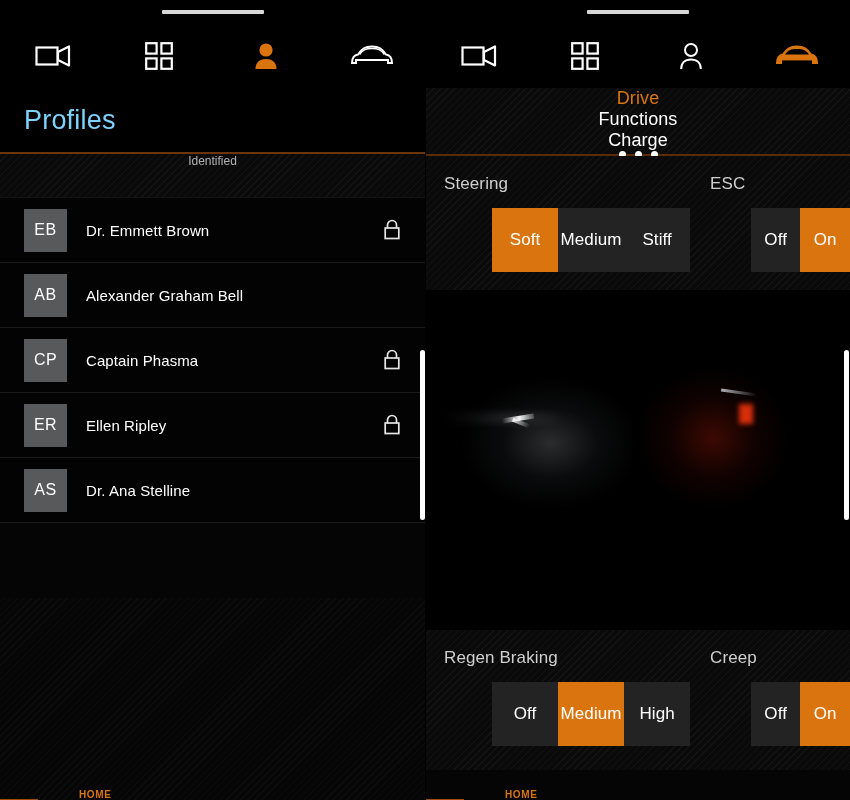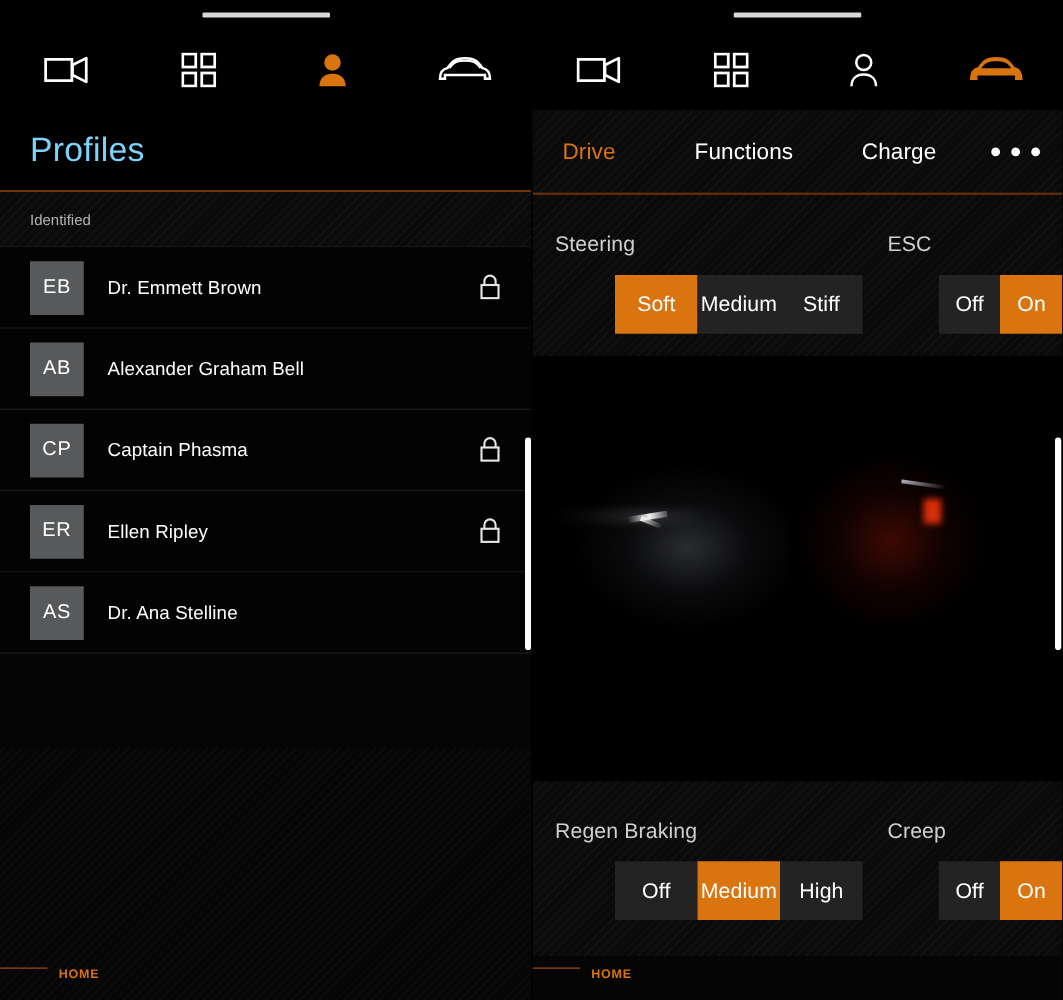--- a/index.html
+++ b/index.html
@@ -22,20 +22,21 @@
   
   .hatch {
     background-color: #0a0a0a;
     background-image: repeating-linear-gradient(
       -45deg,
       rgba(255,255,255,0.035) 0px,
       rgba(255,255,255,0.035) 1px,
       rgba(0,0,0,0) 1px,
       rgba(0,0,0,0) 5px
     );
+    flex-direction: column;
   }
   .hatch-dark {
     background-color: #060606;
     background-image: repeating-linear-gradient(
       -45deg,
       rgba(255,255,255,0.028) 0px,
       rgba(255,255,255,0.028) 1px,
       rgba(0,0,0,0) 1px,
       rgba(0,0,0,0) 5px
     );
@@ -114,22 +115,23 @@
     padding: 0 24px;
     color: #b3b3b3;
     font-size: 12px;
     border-bottom: 1px solid #151515;
   }
 
   
   .homebar {
     position: absolute; left: 0; bottom: 0;
     width: 100%; height: 26px;
-    display: flex; align-items: flex-start;
+    display: flex; align-items: flex-end;
     padding-left: 0px;
+    gap: 32px;
   }
   .home-line { width: 38px; height: 1px; background: #a04a0c; margin-left: 0px; }
   .home-label {
     color: #d9740f;
     font-size: 10px;
     letter-spacing: .6px;
     margin-left: 9px;
     font-weight: 700;
   }
 
@@ -147,30 +149,30 @@
   }
   .tab.active { color: #d9740f; }
   .tab-sp1 { width: 62px; }
   .tab-sp2 { width: 52px; }
   .tab-sp3 { width: 46px; }
   .dots { display: flex; gap: 9px; align-items: center; }
   .dot { width: 7px; height: 7px; border-radius: 50%; background: #fff; }
 
   
   .ctrl-area { position: relative; }
-  .ctrl-block { padding: 12px 0 0 18px; }
+  .ctrl-block { padding: 0 0 0 18px; }
   .ctrl-labels { display: flex; padding-top: 18px; }
   .ctrl-label {
     color: #cfcfcf;
     font-size: 17px;
     letter-spacing: .1px;
   }
   .lbl-left { width: 266px; }
   .seg-rowwrap { display: flex; padding-top: 14px; }
-  .seg { display: flex; height: 47px; margin-left: 48px; }
+  .seg { display: flex; height: 64px; margin-left: 48px; }
   .seg-3 { width: 250px; }
   .seg-2 { width: 125px; }
   .seg-gap { width: 16px; }
   .segbtn {
     flex: 1;
     display: flex; align-items: center; justify-content: center;
     background: #232323;
     color: #ffffff;
     font-size: 17px;
     letter-spacing: .1px;

